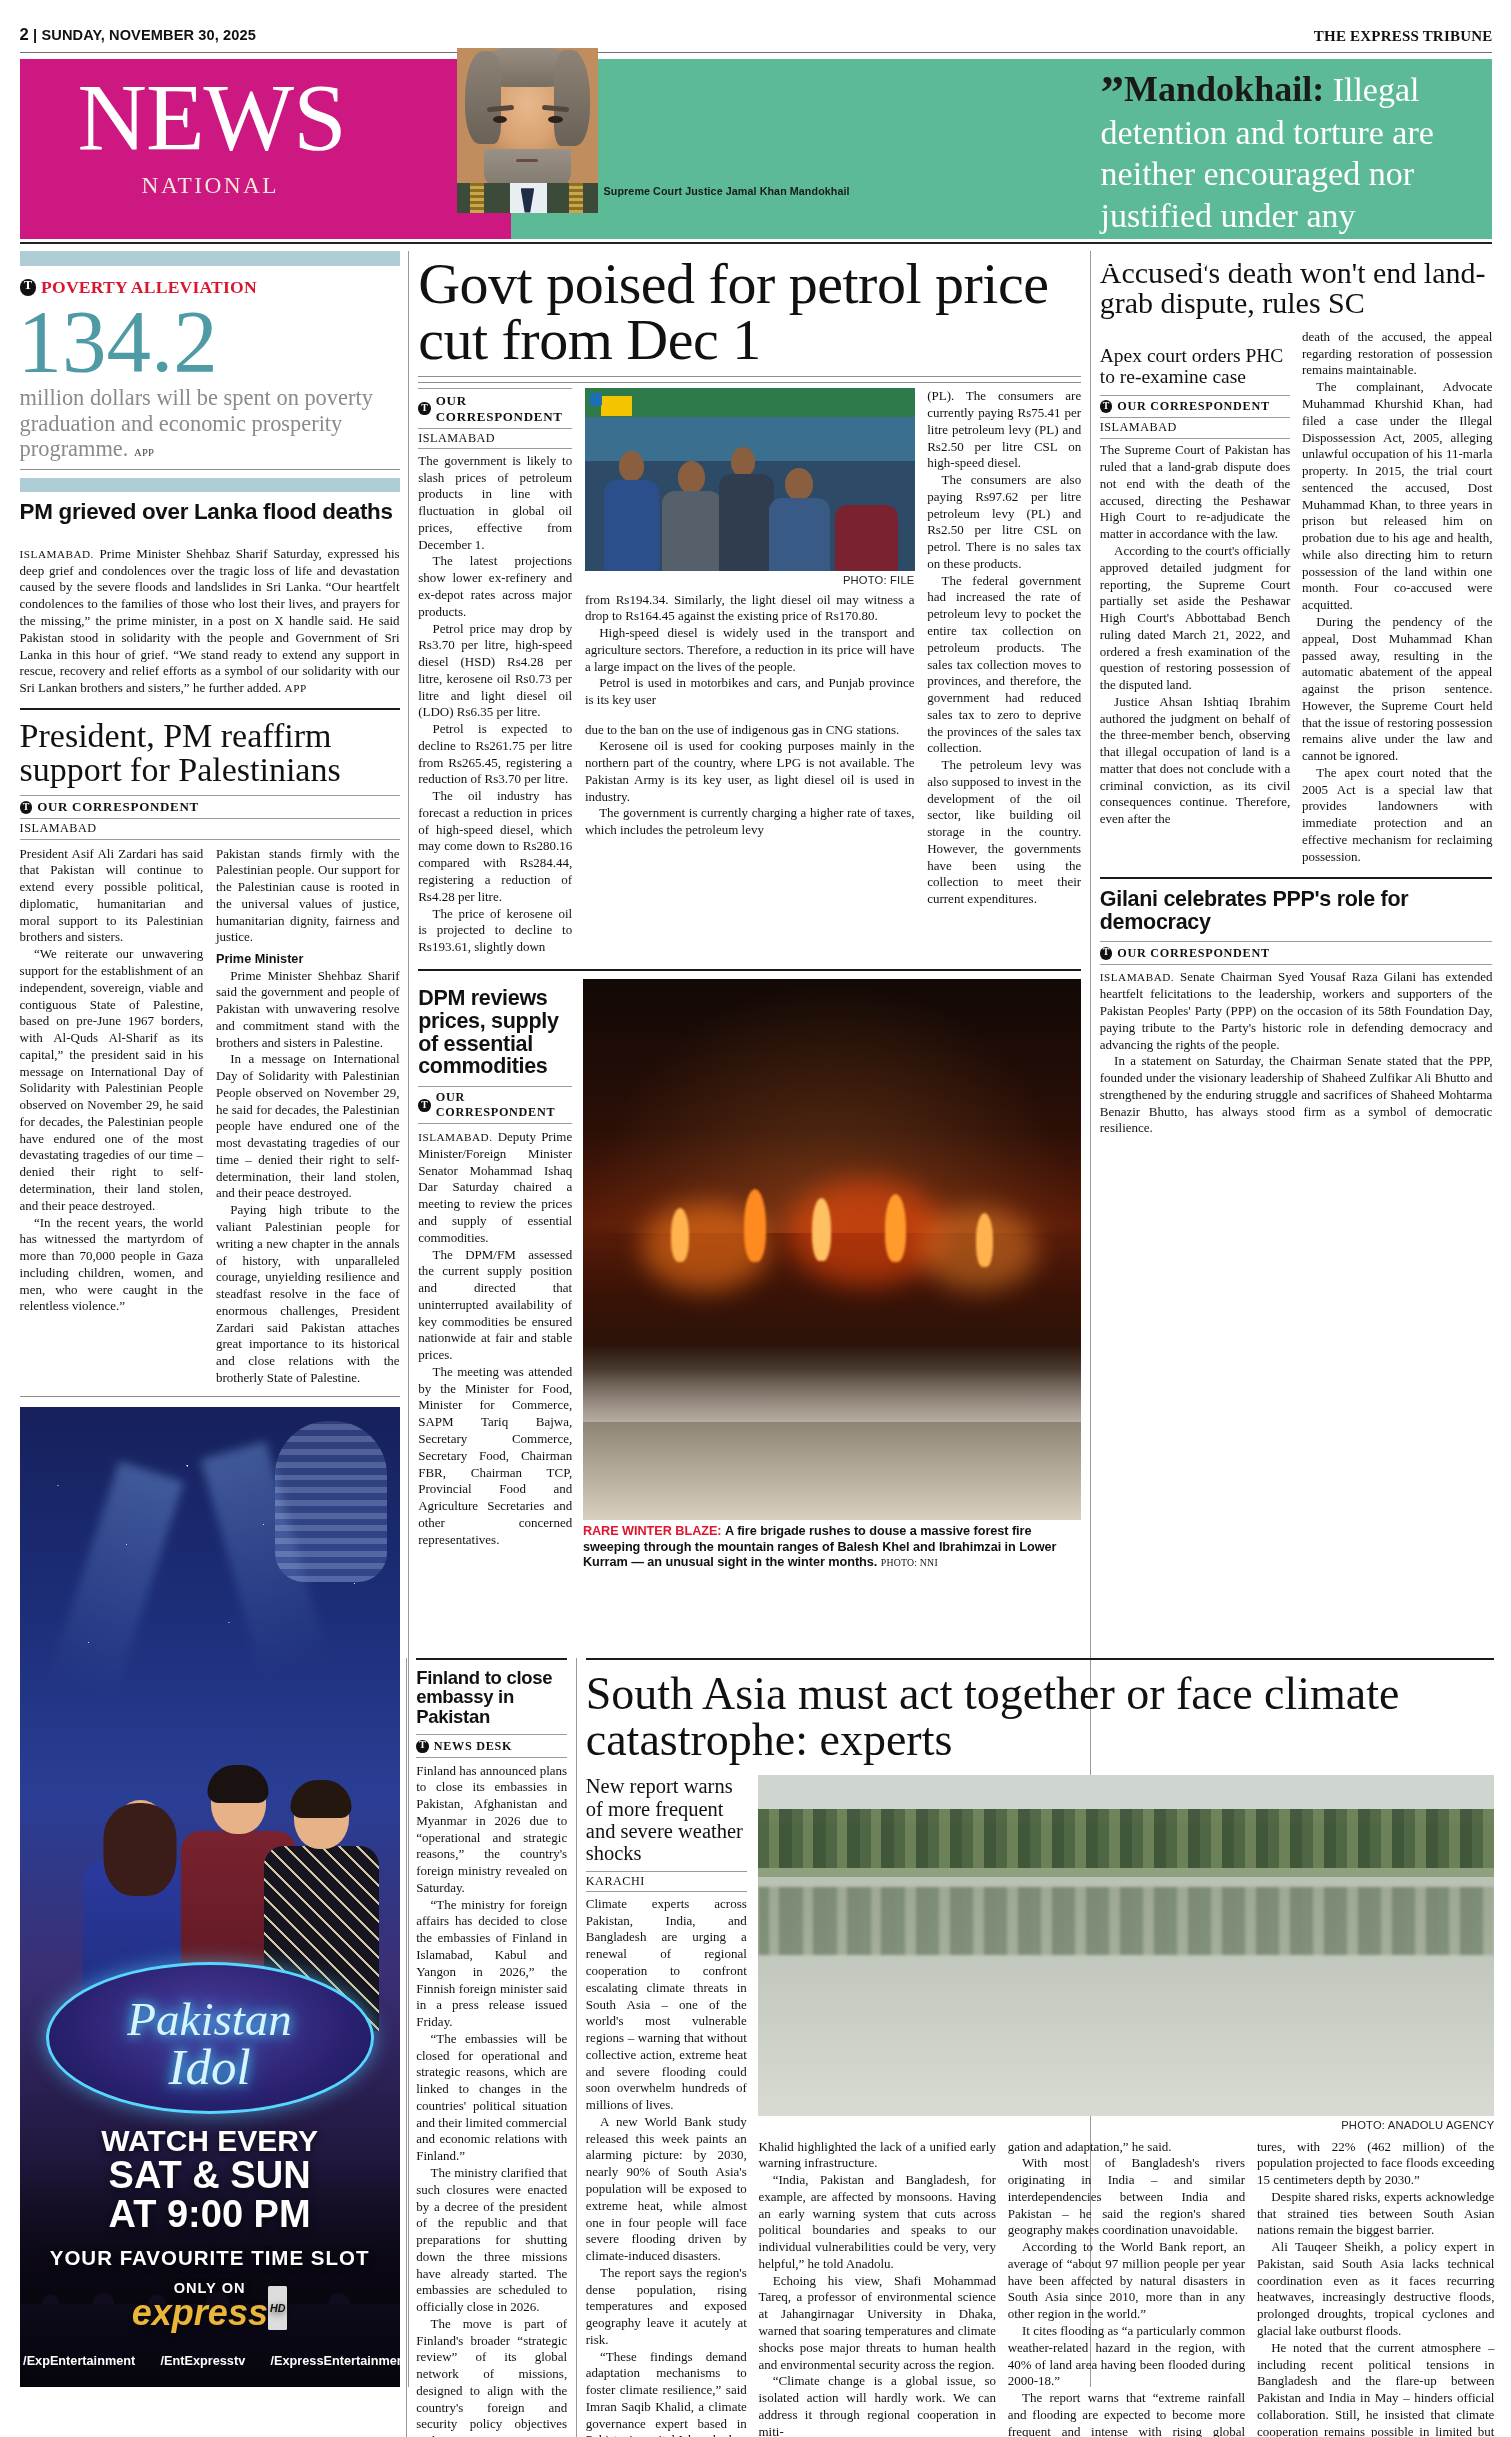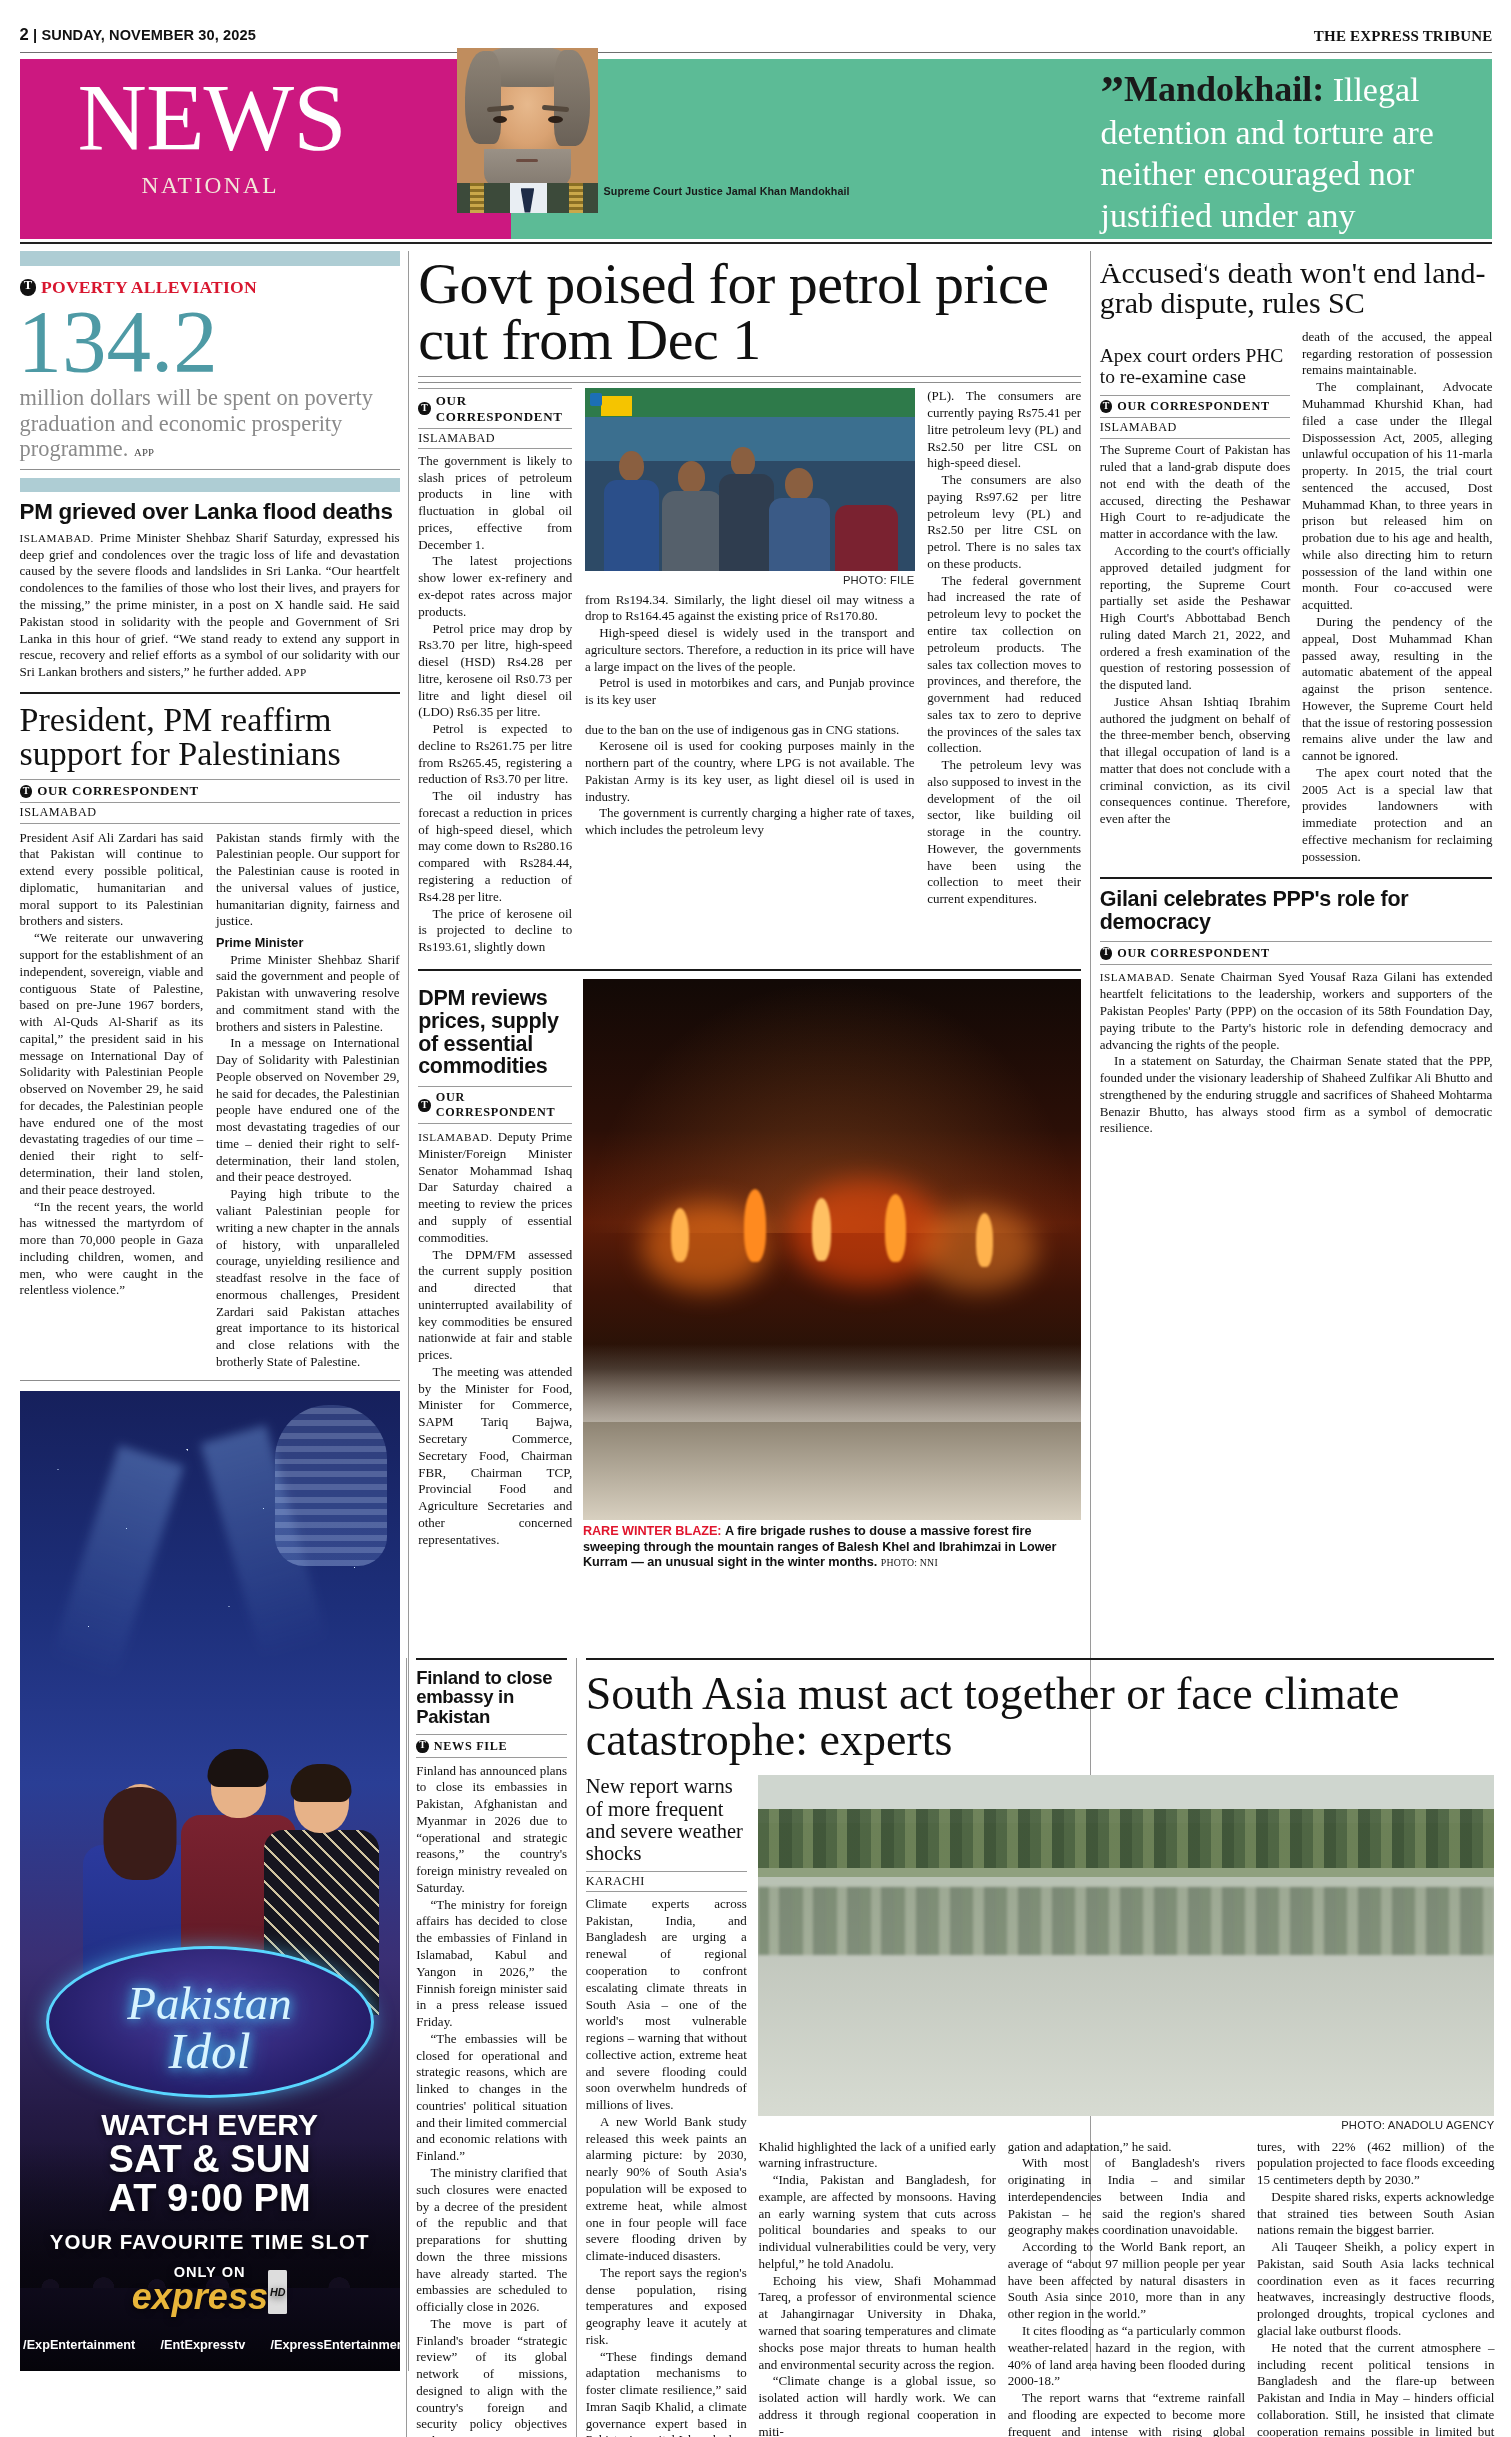--- a/index.html
+++ b/index.html
@@ -211,21 +211,21 @@
         </div>
       </div>
 
       <div style="height:8.8px"></div>
       <div class="rule-thin"></div>
       <div style="height:7.8px"></div>
 
       <div>
         <div class="tealbar"></div>
         <h3 class="head-sans" style="font-size:22.4px;">PM grieved over Lanka flood deaths</h3>
-        <div class="body" style="margin-top:6px;">
+        <div class="body" style="margin-top:22px;">
           <p class="first"><span class="dl">ISLAMABAD.</span> <span>Prime Minister Shehbaz Sharif Saturday, expressed his deep grief and condolences over the tragic loss of life and devastation caused by the severe floods and landslides in Sri Lanka. “Our heartfelt condolences to the families of those who lost their lives, and prayers for the missing,” the prime minister, in a post on X handle said. He said Pakistan stood in solidarity with the people and Government of Sri Lanka in this hour of grief. “We stand ready to extend any support in rescue, recovery and relief efforts as a symbol of our solidarity with our Sri Lankan brothers and sisters,” he further added.</span> <span class="dl">APP</span></p>
         </div>
       </div>
 
       <div style="height:10.7px"></div>
       <div class="rule-thick"></div>
 
       <div>
         <h2 class="head-serif" style="font-size:34px;margin-top:9.8px;">President, PM reaffirm support for Palestinians</h2>
         <div class="byline">
@@ -465,21 +465,21 @@
 
   <div style="position:absolute;left:17.6px;right:17.6px;top:1658px;display:flex;">
     <div style="width:380px;flex:0 0 380px;"></div>
     <div class="vrule"></div>
 
     <div style="width:151px;flex:0 0 151px;">
       <div class="rule-thick"></div>
       <h3 class="head-sans sm">Finland to close embassy in Pakistan</h3>
       <div class="byline">
         <span class="tmark"></span>
-        <span class="byline-txt" style="font-size:12.2px">NEWS FILE</span>
+        <span class="byline-txt" style="font-size:12.2px">NEWS DESK</span>
       </div>
       <div class="body" style="margin-top:4.9px">
         <p class="first">Finland has announced plans to close its embassies in Pakistan, Afghanistan and Myanmar in 2026 due to “operational and strategic reasons,” the country's foreign ministry revealed on Saturday.</p>
         <p>“The ministry for foreign affairs has decided to close the embassies of Finland in Islamabad, Kabul and Yangon in 2026,” the Finnish foreign minister said in a press release issued Friday.</p>
         <p>“The embassies will be closed for operational and strategic reasons, which are linked to changes in the countries' political situation and their limited commercial and economic relations with Finland.”</p>
         <p>The ministry clarified that such closures were enacted by a decree of the president of the republic and that preparations for shutting down the three missions have already started. The embassies are scheduled to officially close in 2026.</p>
         <p>The move is part of Finland's broader “strategic review” of its global network of missions, designed to align with the country's foreign and security policy objectives and its export promotion priorities.</p>
 
       </div>
     </div>

